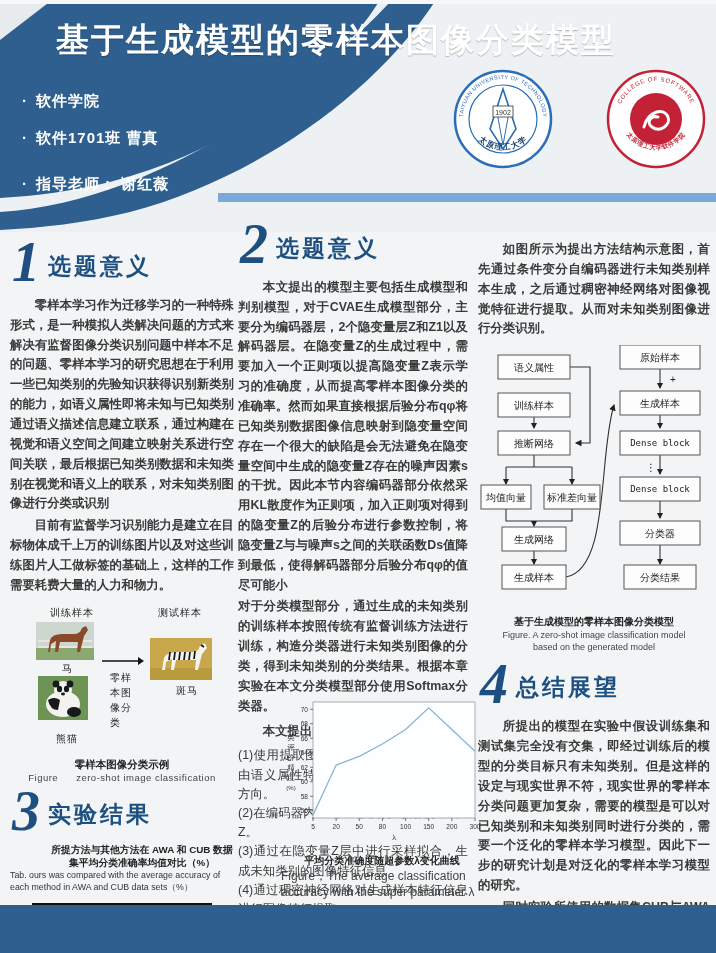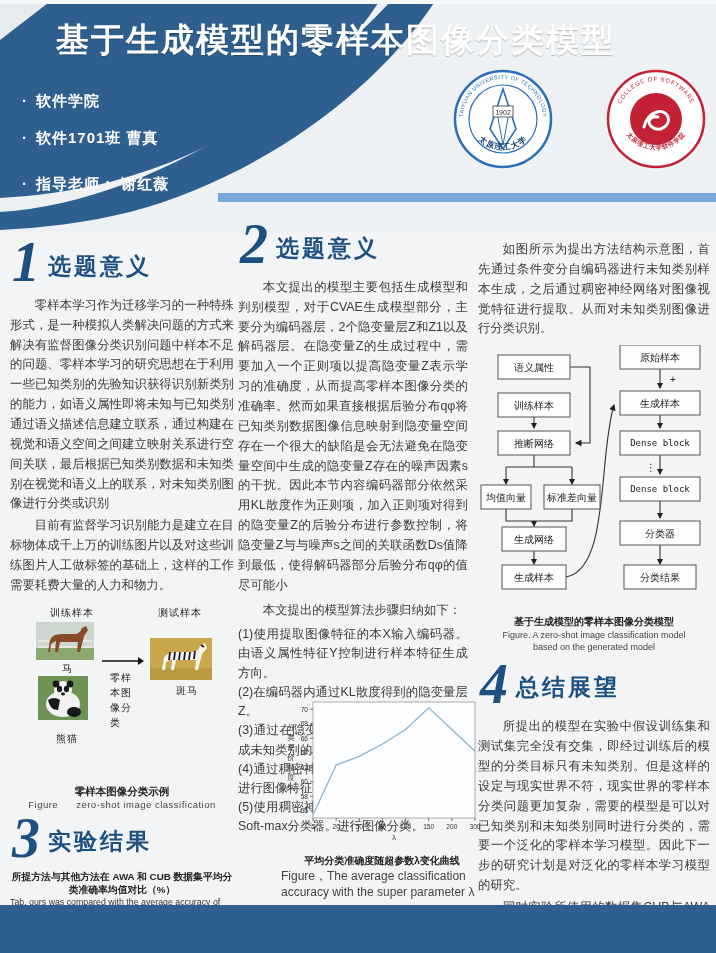--- a/index.html
+++ b/index.html
@@ -31,35 +31,35 @@
 
   .sec-head { display:flex; align-items:flex-end; gap:8px; margin:2px 0 10px 2px; }
   .sec-num {
     font-family:"Liberation Serif","DejaVu Serif",serif; font-style:italic;
     font-size:56px; line-height:.82; font-weight:bold; color:#1d4f80;
   }
   .sec-title { font-size:23px; font-weight:bold; color:#1d4f80; letter-spacing:3px; padding-bottom:4px; }
 
   .para {
     font-size:12.4px; line-height:1.6; text-align:justify; color:#3a3a3a;
-    text-indent:2em; margin-bottom:2px;
+    text-indent:2em; margin-bottom:2px;font-weight:bold;
   }
   .para.noindent { text-indent:0; }
   #steps-list { list-style:none; font-size:12.4px; line-height:1.55; text-align:justify; color:#3a3a3a; margin-top:4px; }
 
   
   #animal-fig { position:relative; height:152px; margin-top:10px; }
   .fig-label { position:absolute; font-size:10px; color:#222; letter-spacing:1px; }
   .photo { position:absolute; overflow:hidden; }
-  .fig-cap-zh { text-align:center; font-size:10.5px; font-weight:bold; color:#222;margin-top:27px; }
+  .fig-cap-zh { text-align:center; font-size:10.5px; font-weight:bold; color:#222; }
   .fig-cap-en { text-align:center; font-size:9.5px; color:#444; letter-spacing:.5px; margin-bottom:6px; }
   .fig-cap-en .sp { display:inline-block; width:18px; }
 
   
-  .tab-cap-zh { font-size:9.8px; font-weight:bold; text-align:center; color:#222; margin-top:6px; }
+  .tab-cap-zh { font-size:9.8px; font-weight:bold; text-align:center; color:#222; margin-top:6px;margin-left:40px; }
   .tab-cap-en { font-size:8.8px; color:#333; line-height:1.3; }
   #results-table { width:180px; margin:10px 0 0 22px; border-collapse:collapse;
     border-top:2.5px solid #111; border-bottom:2.5px solid #111; }
   #results-table th { border-bottom:2px solid #111; font-size:12px; padding:7px 2px; }
   #results-table td { font-size:11.8px; font-weight:bold; padding:3.2px 2px; letter-spacing:.5px; }
   #results-table th:first-child, #results-table td:first-child { text-align:left; padding-left:6px; }
   #results-table th:nth-child(2), #results-table td:nth-child(2) { text-align:center; }
   #results-table th:last-child,  #results-table td:last-child  { text-align:right; padding-right:8px; }
 
   
@@ -227,20 +227,21 @@
       </tbody>
   </table>
 </div>
 
 <div id="col2" class="col">
   <div class="sec-head">
     <span class="sec-num">2</span>
     <span class="sec-title">选题意义</span>
   </div>
   <p class="para">本文提出的模型主要包括生成模型和判别模型，对于CVAE生成模型部分，主要分为编码器层，2个隐变量层Z和Z1以及解码器层。在隐变量Z的生成过程中，需要加入一个正则项以提高隐变量Z表示学习的准确度，从而提高零样本图像分类的准确率。然而如果直接根据后验分布qφ将已知类别数据图像信息映射到隐变量空间存在一个很大的缺陷是会无法避免在隐变量空间中生成的隐变量Z存在的噪声因素s的干扰。因此本节内容编码器部分依然采用KL散度作为正则项，加入正则项对得到的隐变量Z的后验分布进行参数控制，将隐变量Z与与噪声s之间的关联函数Ds值降到最低，使得解码器部分后验分布qφ的值尽可能小</p>
+  <p class="para noindent">对于分类模型部分，通过生成的未知类别的训练样本按照传统有监督训练方法进行训练，构造分类器进行未知类别图像的分类，得到未知类别的分类结果。根据本章实验在本文分类模型部分使用Softmax分类器。</p>
   <p class="para" style="margin-top:6px;">本文提出的模型算法步骤归纳如下：</p>
   <ul id="steps-list">
       <li>(1)使用提取图像特征的本X输入编码器。由语义属性特征Y控制进行样本特征生成方向。</li>
       <li>(2)在编码器内通过KL散度得到的隐变量层Z。</li>
       <li>(3)通过在隐变量Z层中进行采样拟合，生成未知类别的图像特征信息</li>
       <li>(4)通过稠密神经网络对生成样本特征信息进行图像特征提取。</li>
       <li>(5)使用稠密神经网络提取的图像特征训练Soft-max分类器。进行图像分类。</li>
     </ul>
 </div>
 

